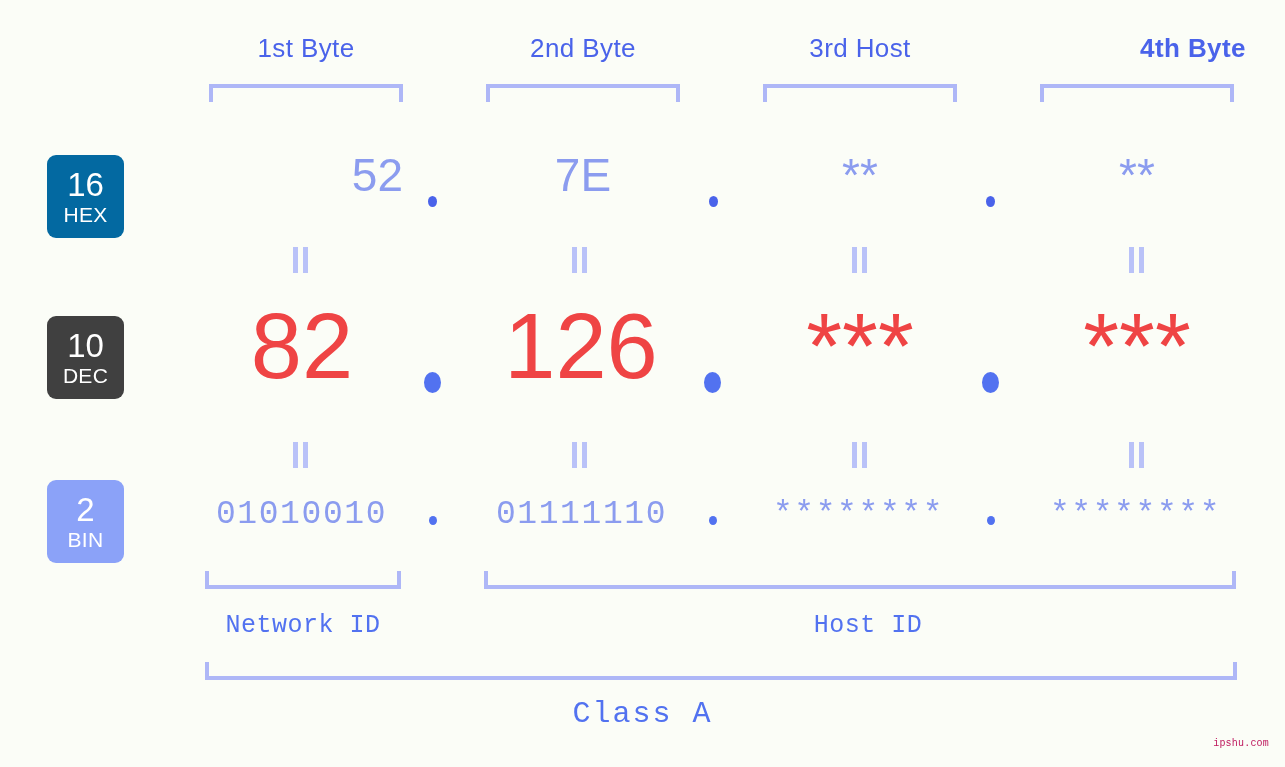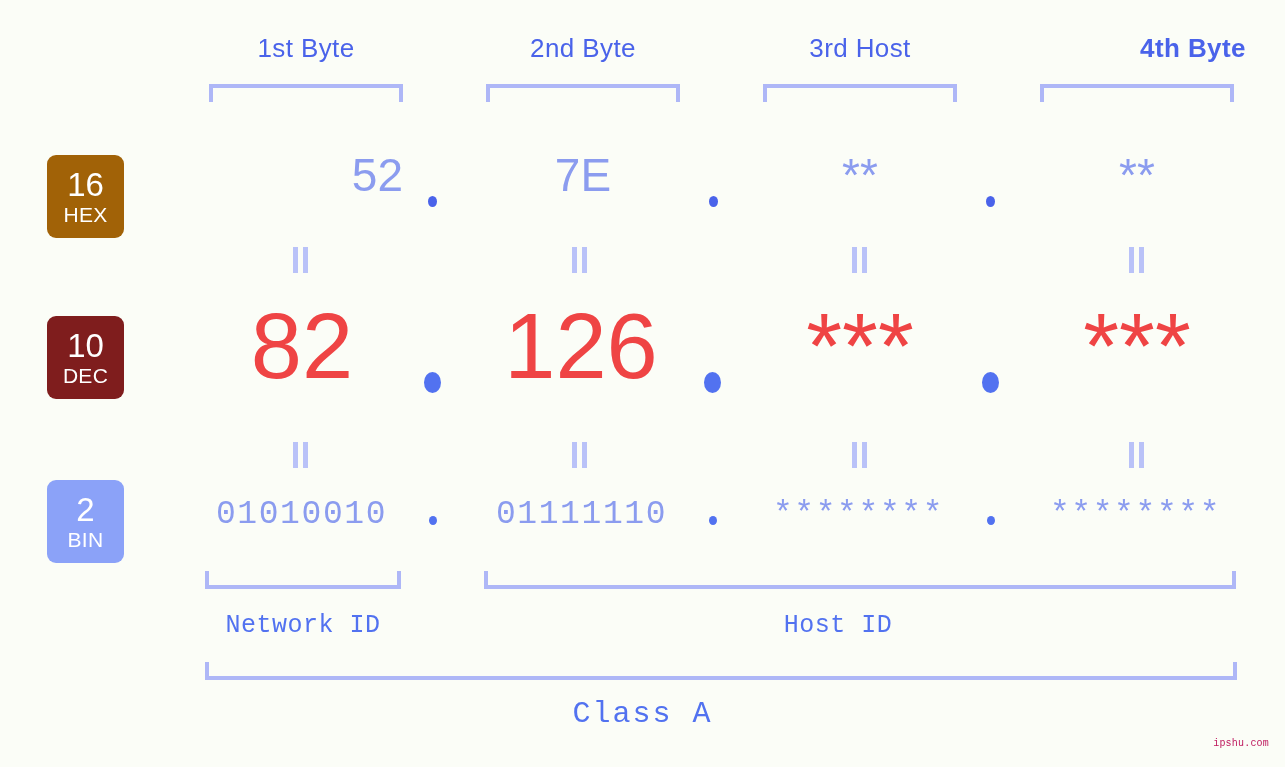--- a/index.html
+++ b/index.html
@@ -74,22 +74,22 @@
     font-size: 33px;
     font-weight: 400;
     letter-spacing: 0px;
   }
   .badge .abbr {
     font-size: 21px;
     font-weight: 400;
     margin-top: 3px;
     letter-spacing: 0.3px;
   }
-  #badge-hex { top: 155px; height: 83px; background: #a16207; }
-  #badge-dec { top: 316px; height: 83px; background: #7f1d1d; }
+  #badge-hex { top: 155px; height: 83px; background: #0369a1; }
+  #badge-dec { top: 316px; height: 83px; background: #404040; }
   #badge-bin { top: 480px; height: 83px; background: #8ba2f8; }
 
   
   .cell {
     position: absolute;
     text-align: center;
     white-space: nowrap;
   }
 
   .row-hex .cell {
@@ -251,20 +251,20 @@
     <div class="cell" style="left:1037px; width:197px;">********</div>
     <div class="dot dot-bin" style="left:429px;"></div>
     <div class="dot dot-bin" style="left:709px;"></div>
     <div class="dot dot-bin" style="left:987px;"></div>
   </div>
 
   <div class="bbracket" style="left:205px; top:571px; width:196px;"></div>
   <div class="bbracket" style="left:484px; top:571px; width:752px;"></div>
 
   <div class="id-label" style="left:205px; width:196px;">Network ID</div>
-  <div class="id-label" style="left:462px; width:752px;">Host ID</div>
+  <div class="id-label" style="left:492px; width:752px;">Host ID</div>
 
   <div class="bbracket" id="class-bracket"></div>
   <div id="class-label">Class A</div>
 
   <div id="watermark">ipshu.com</div>
 
 </div>
 
 </body></html>

